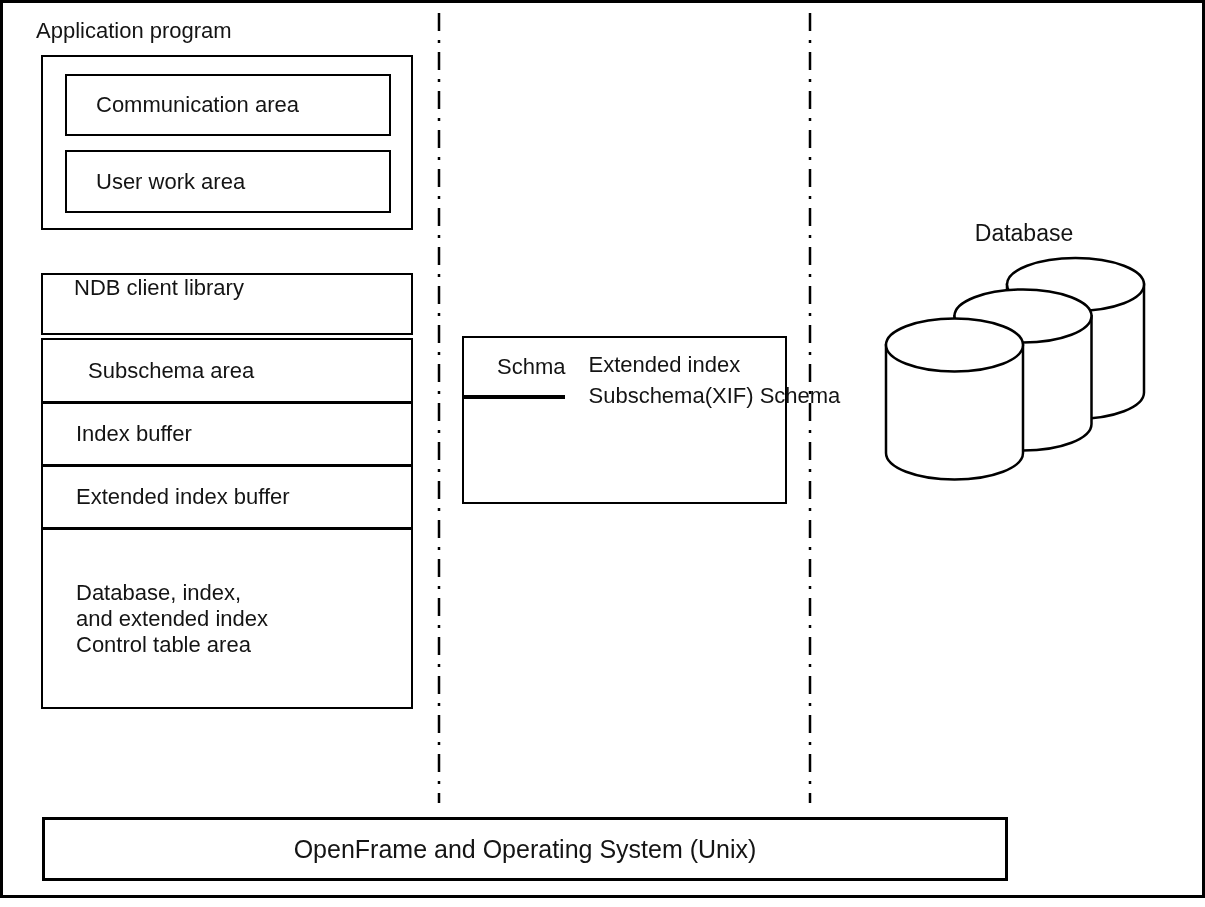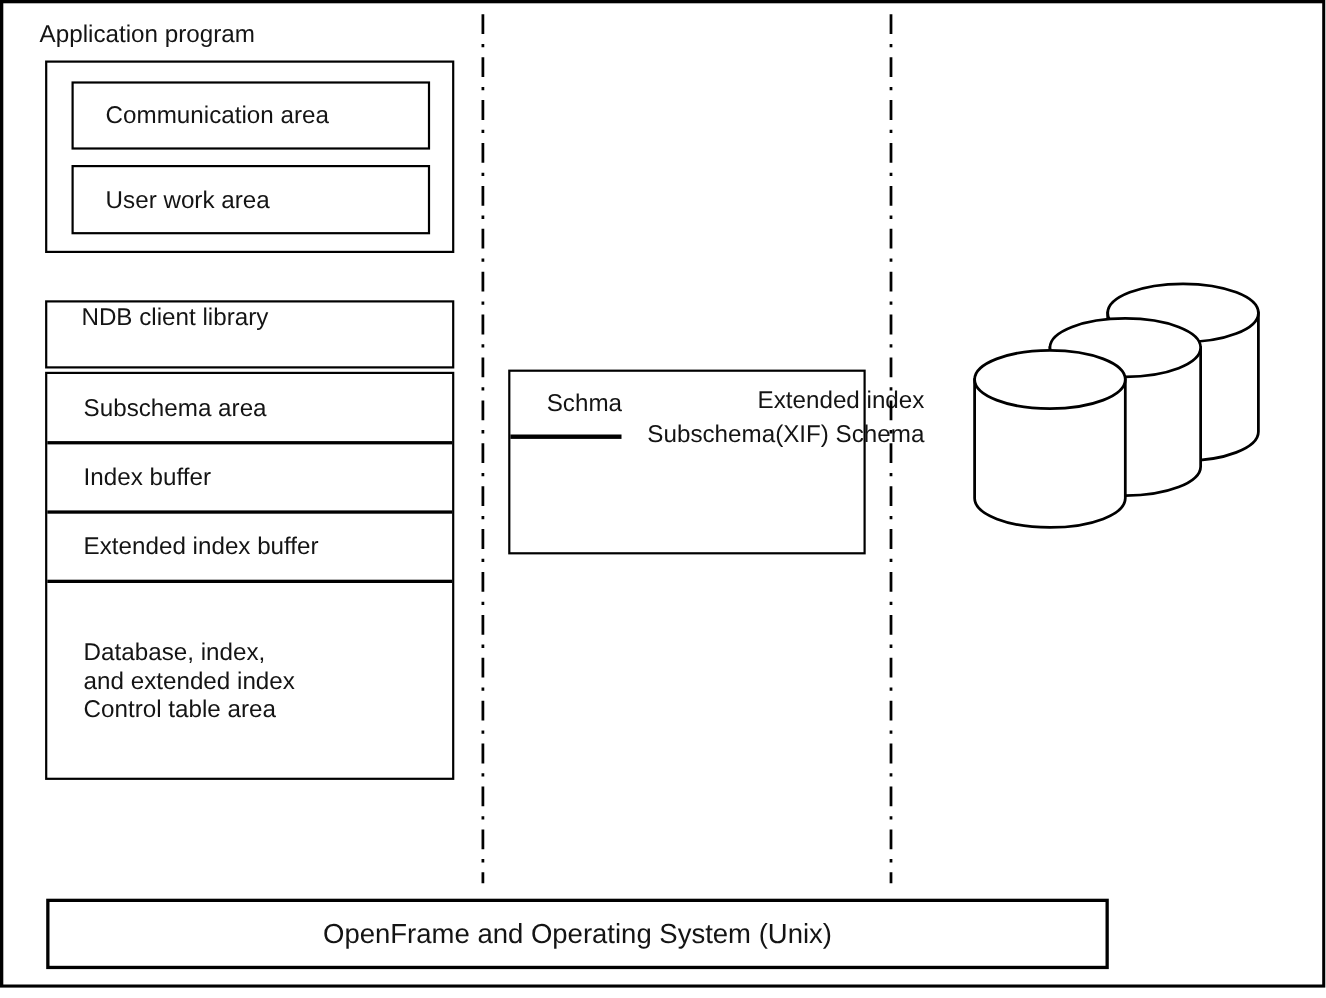--- a/index.html
+++ b/index.html
@@ -79,21 +79,21 @@
   }
   .stack-row {
     box-sizing: border-box;
     display: flex;
     flex-direction: column;
     justify-content: center;
     padding-left: 33px;
     border-top: 3px solid #000;
     line-height: 31px;
   }
-  .stack-row:first-child { border-top: none; }
+  .stack-row:first-child { border-top: none; margin-left: 12px; }
   .stack-row.r0 { height: 61px; }
   .stack-row.r1 { height: 63px; }
   .stack-row.r2 { height: 63px; }
   .stack-row.r3 { height: 62px; }
   .stack-row.r4 { flex: 1; }
   
   .schema-box {
     position: absolute;
     left: 459px;
     top: 333px;
@@ -109,21 +109,20 @@
     box-sizing: border-box;
     display: flex;
     align-items: center;
     padding-left: 33px;
     flex: none;
   }
   .schema-body {
     flex: 1;
     padding: 13px 10px 0 23px;
     line-height: 31px;
-    text-align: right;
   }
   
   .db-label {
     position: absolute;
     left: 921px;
     top: 217px;
     width: 200px;
     text-align: center;
     font-size: 23px;
   }
@@ -194,20 +193,21 @@
   <div class="schema-box">
     <div class="schema-header">
       <span class="label">Schma</span>
     </div>
     <div class="schema-body">
       <span class="label">Extended index</span><br>
       <span class="label">Subschema(XIF) Schema</span>
     </div>
   </div>
 
+  <div class="label db-label">Database</div>
 
   <svg class="cylinders" width="290" height="240" viewBox="0 0 290 240">
 
     <g>
       <path d="M136 36.5 L136 144.5 A68.5 26.5 0 0 0 273 144.5 L273 36.5 Z" fill="#ffffff" stroke="#000000" stroke-width="2.5"></path>
       <ellipse cx="204.5" cy="36.5" rx="68.5" ry="26.5" fill="#ffffff" stroke="#000000" stroke-width="2.5"></ellipse>
     </g>
 
     <g>
       <path d="M83.5 68 L83.5 176 A68.5 26.5 0 0 0 220.5 176 L220.5 68 Z" fill="#ffffff" stroke="#000000" stroke-width="2.5"></path>

